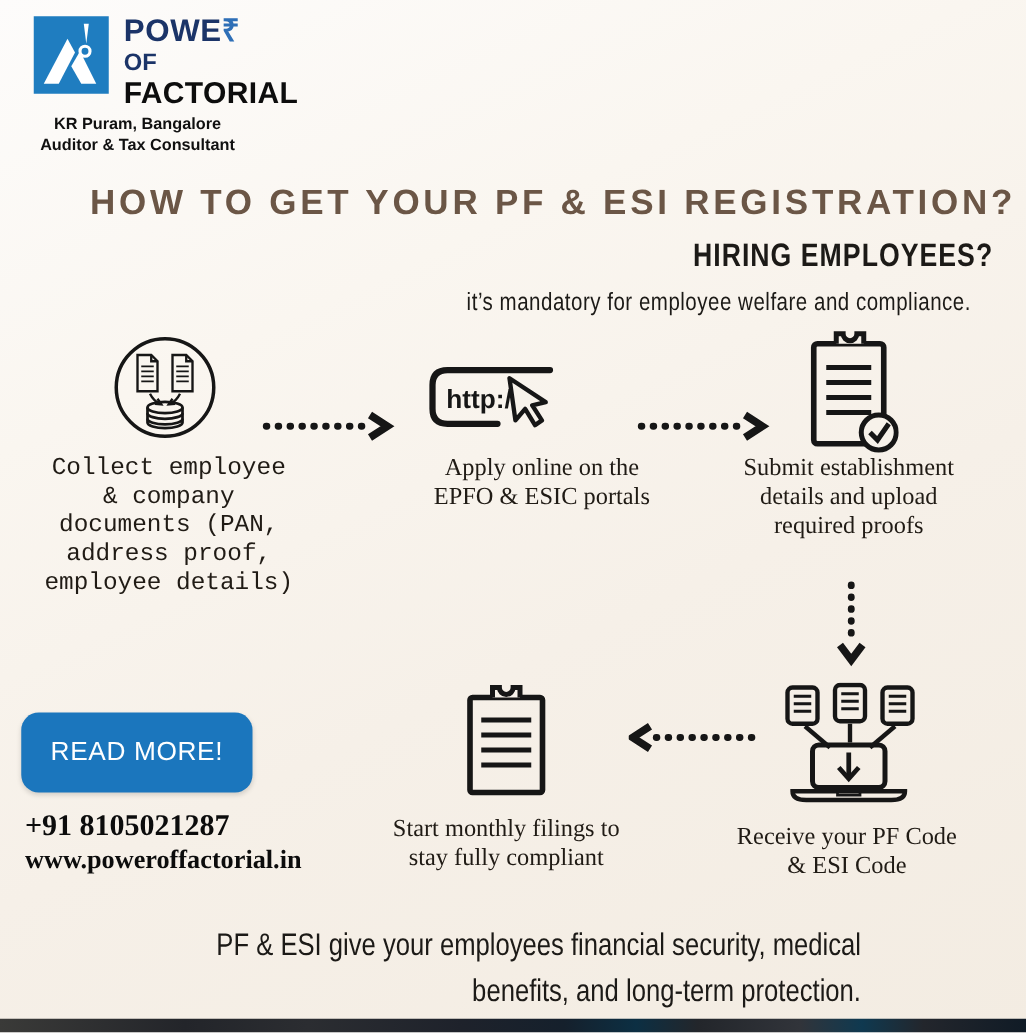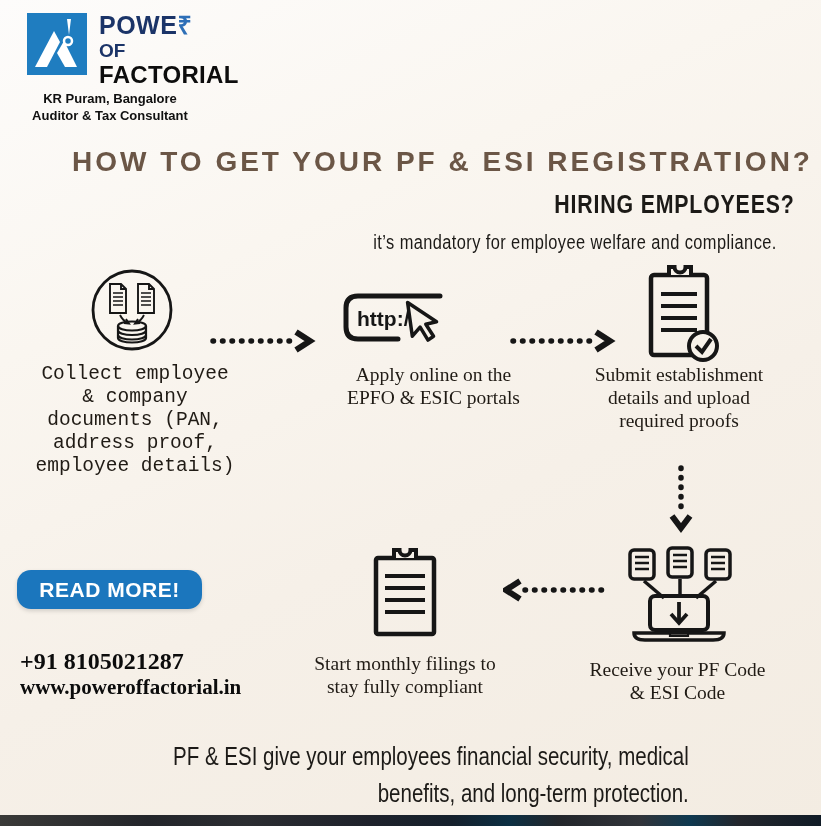--- a/index.html
+++ b/index.html
@@ -22,23 +22,23 @@
     font-size:28px;font-weight:800;letter-spacing:3px;color:#6b5646;padding-left:32px;}
   .subtitle-wrap,.subtext-wrap,.footer-wrap{position:absolute;width:100%;text-align:right;color:#1c1a17;}
   .cond{display:inline-block;transform:scaleX(.82);transform-origin:center;}
   .subtitle-wrap{top:189px;font-size:26px;font-weight:600;letter-spacing:1px;}
   .subtext-wrap{top:231px;font-size:20px;font-weight:400;letter-spacing:.5px;}
   
   .icon-abs{position:absolute;}
   .step-label{position:absolute;text-align:center;
     font-family:"Liberation Serif",serif;font-size:19.5px;line-height:23px;color:#201b15;}
   
-  .read-more{position:absolute;left:17px;top:570px;width:185px;height:39px;border:none;cursor:pointer;
+  .read-more{position:absolute;left:17px;top:570px;width:185px;height:64px;border:none;cursor:pointer;
     background:#1b76bd;border-radius:14px;color:#ffffff;font-family:"Liberation Sans",sans-serif;
-    font-size:21px;font-weight:700;letter-spacing:.5px;box-shadow:0 2px 4px rgba(0,0,0,.15);}
+    font-size:21px;font-weight:400;letter-spacing:.5px;box-shadow:0 2px 4px rgba(0,0,0,.15);}
   .phone{position:absolute;left:20px;top:648px;font-family:"Liberation Serif",serif;
     font-size:24px;font-weight:700;color:#0c0c0c;}
   .website{position:absolute;left:20px;top:675px;font-family:"Liberation Serif",serif;
     font-size:21px;font-weight:700;color:#0c0c0c;text-decoration:none;}
   
   .footer-wrap{top:738px;left:70px;width:680px;font-size:25px;font-weight:400;line-height:37px;}
   .bottom-strip{position:absolute;left:0;bottom:0;width:100%;height:11px;
     background:linear-gradient(90deg,#3a3a38 0%,#23252a 18%,#2b2d31 30%,#1e222b 45%,#15202c 55%,
       #0c2f43 62%,#23262b 68%,#31343a 78%,#0f3950 84%,#23262c 90%,#101b26 100%);}
   svg{display:block;}

